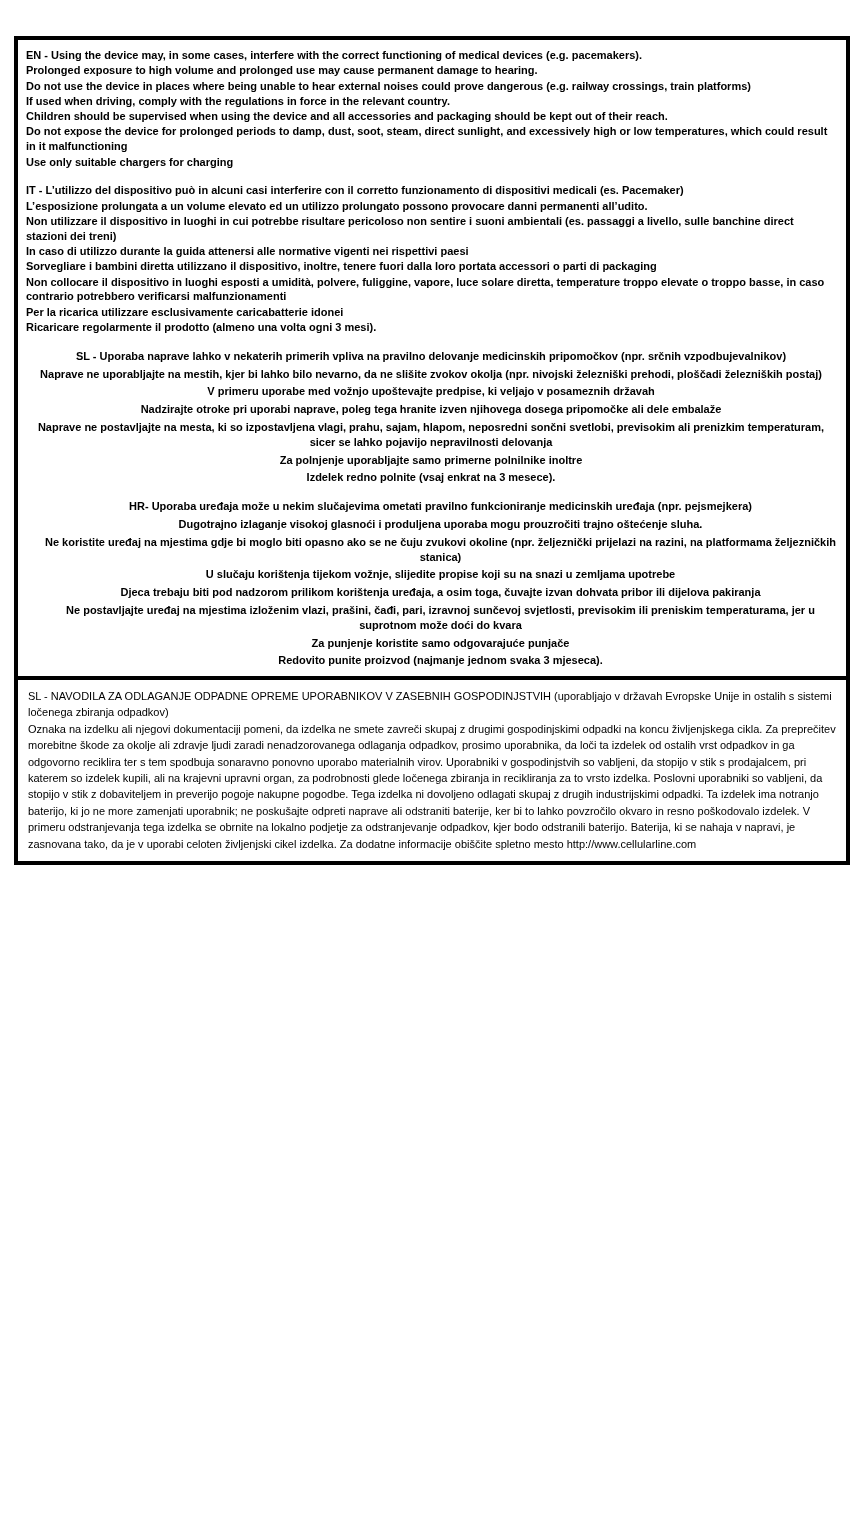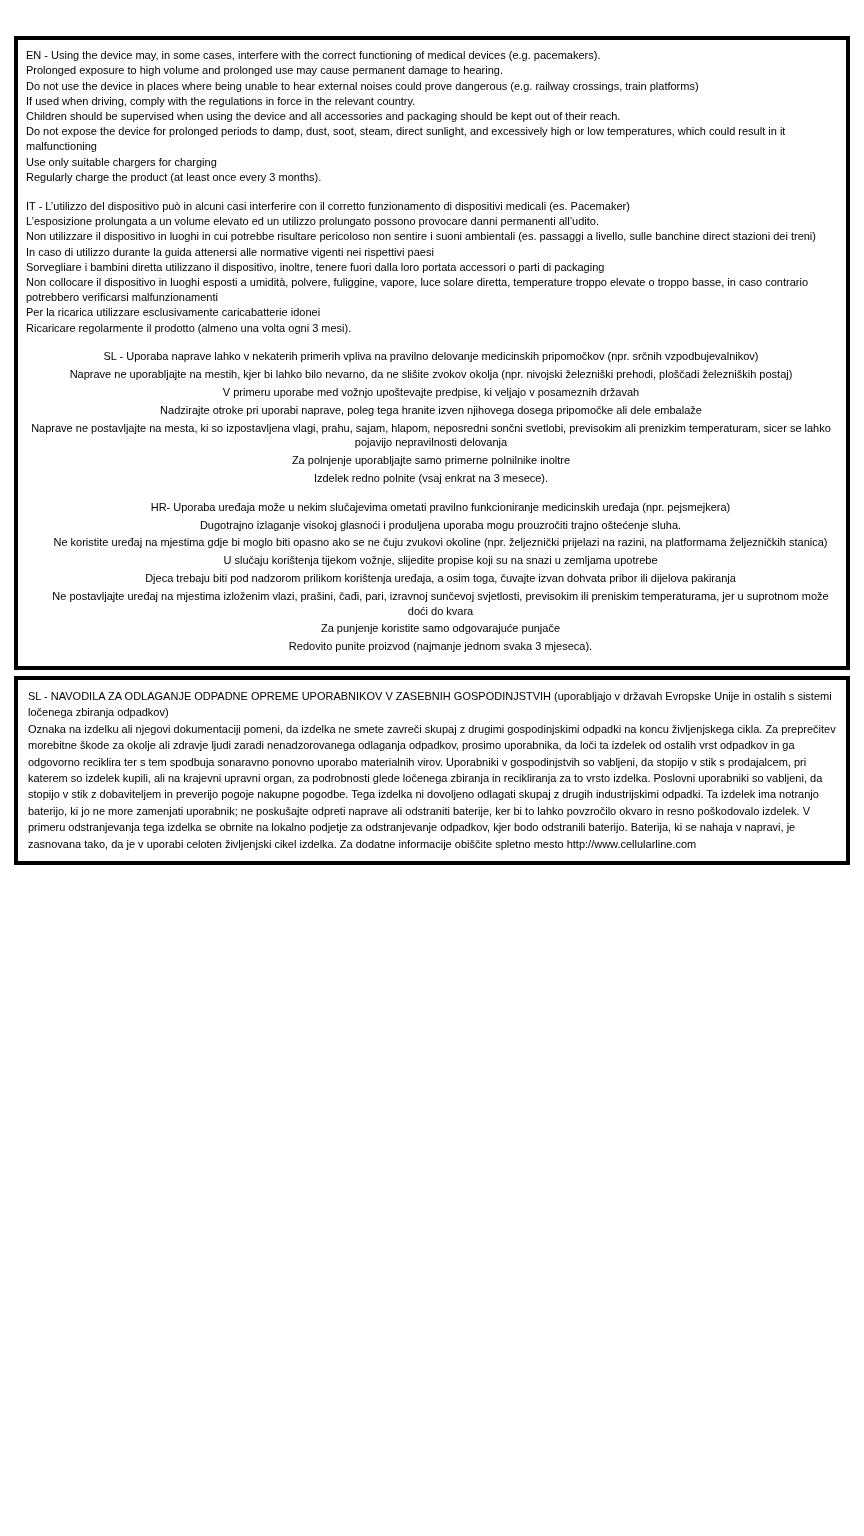--- a/index.html
+++ b/index.html
@@ -28,21 +28,21 @@
   }
   .box1 { top: 36px; min-height: 624px; }
   .box2 { top: 676px; }
   p.line {
     font-size: 11px;
     line-height: 14.8px;
     margin: 0 0 0.5px 0;
     color: #000000;
     word-wrap: break-word;
   }
-  .section { margin: 0 0 14px 0; }
+  .section { margin: 0 0 14px 0; font-weight: bold; }
   .section:last-child { margin-bottom: 0; margin-left: 19px; }
   
   .section:nth-child(3) p.line,
   .section:nth-child(4) p.line { margin-bottom: 3px; text-align: center; }
   .box2 p.line {
     line-height: 16.4px;
     margin: 0;
     padding-left: 2px;
   }
 </style>
@@ -52,21 +52,20 @@
 <div class="page">
   <div class="box box1" id="warning-box">
       <div class="section">
         <p class="line">EN - Using the device may, in some cases, interfere with the correct functioning of medical devices (e.g. pacemakers).</p>
         <p class="line">Prolonged exposure to high volume and prolonged use may cause permanent damage to hearing.</p>
         <p class="line">Do not use the device in places where being unable to hear external noises could prove dangerous (e.g. railway crossings, train platforms)</p>
         <p class="line">If used when driving, comply with the regulations in force in the relevant country.</p>
         <p class="line">Children should be supervised when using the device and all accessories and packaging should be kept out of their reach.</p>
         <p class="line">Do not expose the device for prolonged periods to damp, dust, soot, steam, direct sunlight, and excessively high or low temperatures, which could result in it malfunctioning</p>
         <p class="line">Use only suitable chargers for charging</p>
-        <p class="line">Regularly charge the product (at least once every 3 months).</p>
       </div>
       <div class="section">
         <p class="line">IT - L’utilizzo del dispositivo può in alcuni casi interferire con il corretto funzionamento di dispositivi medicali (es. Pacemaker)</p>
         <p class="line">L’esposizione prolungata a un volume elevato ed un utilizzo prolungato possono provocare danni permanenti all’udito.</p>
         <p class="line">Non utilizzare il dispositivo in luoghi in cui potrebbe risultare pericoloso non sentire i suoni ambientali (es. passaggi a livello, sulle banchine direct stazioni dei treni)</p>
         <p class="line">In caso di utilizzo durante la guida attenersi alle normative vigenti nei rispettivi paesi</p>
         <p class="line">Sorvegliare i bambini diretta utilizzano il dispositivo, inoltre, tenere fuori dalla loro portata accessori o parti di packaging</p>
         <p class="line">Non collocare il dispositivo in luoghi esposti a umidità, polvere, fuliggine, vapore, luce solare diretta, temperature troppo elevate o troppo basse, in caso contrario potrebbero verificarsi malfunzionamenti</p>
         <p class="line">Per la ricarica utilizzare esclusivamente caricabatterie idonei</p>
         <p class="line">Ricaricare regolarmente il prodotto (almeno una volta ogni 3 mesi).</p>

